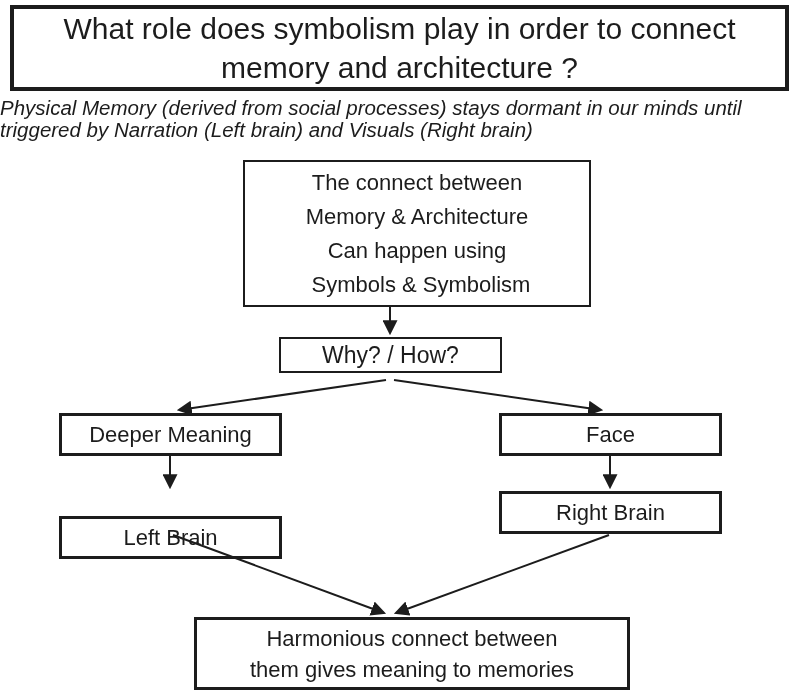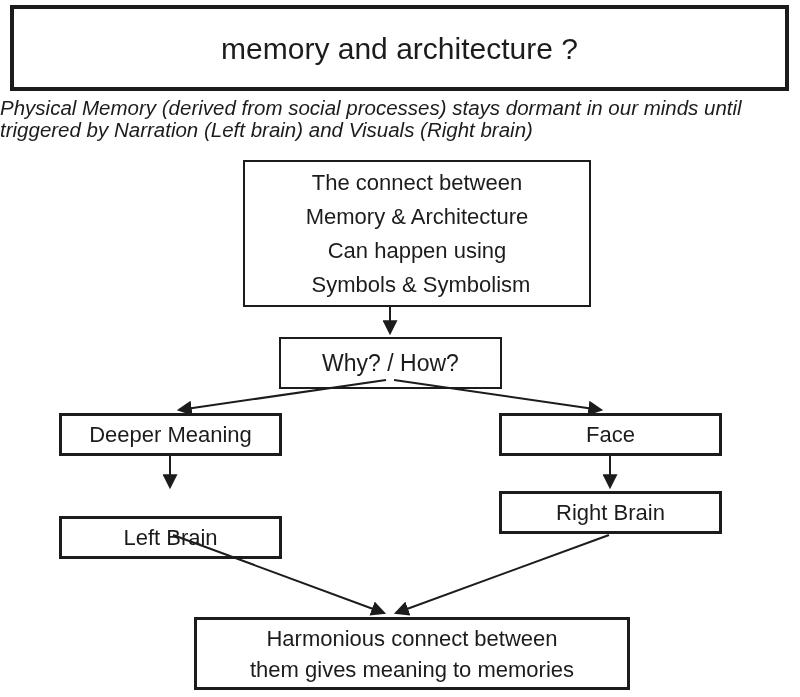--- a/index.html
+++ b/index.html
@@ -49,21 +49,21 @@
     border-width: 2px;
     font-size: 22px;
     line-height: 34px;
   }
   .connect-box .bold-line {
     font-weight: normal;
     margin-left: 8px;
   }
   .why-box {
     left: 279px; top: 337px;
-    width: 223px; height: 52px;
+    width: 223px; height: 36px;
     border-width: 2px;
     font-size: 23px;
   }
   .small-box {
     width: 223px; height: 43px;
     border-width: 3px;
     font-size: 22px;
   }
   .deeper-box  { left: 59px;  top: 413px; }
   .face-box    { left: 499px; top: 413px; }
@@ -83,20 +83,21 @@
     pointer-events: none;
   }
   .line-block { display: block; }
 </style>
 </head>
 <body>
 
 <div id="stage">
 
   <div class="box title-box">
+    <span class="line-block">What role does symbolism play in order to connect</span>
     <span class="line-block">memory and architecture ?</span>
   </div>
 
   <div class="subtitle">
     <span class="line-block">Physical Memory (derived from social processes) stays dormant in our minds until</span>
     <span class="line-block">triggered by Narration (Left brain) and Visuals (Right brain)</span>
   </div>
 
   <div class="box connect-box">
     <span class="line-block">The connect between</span>

